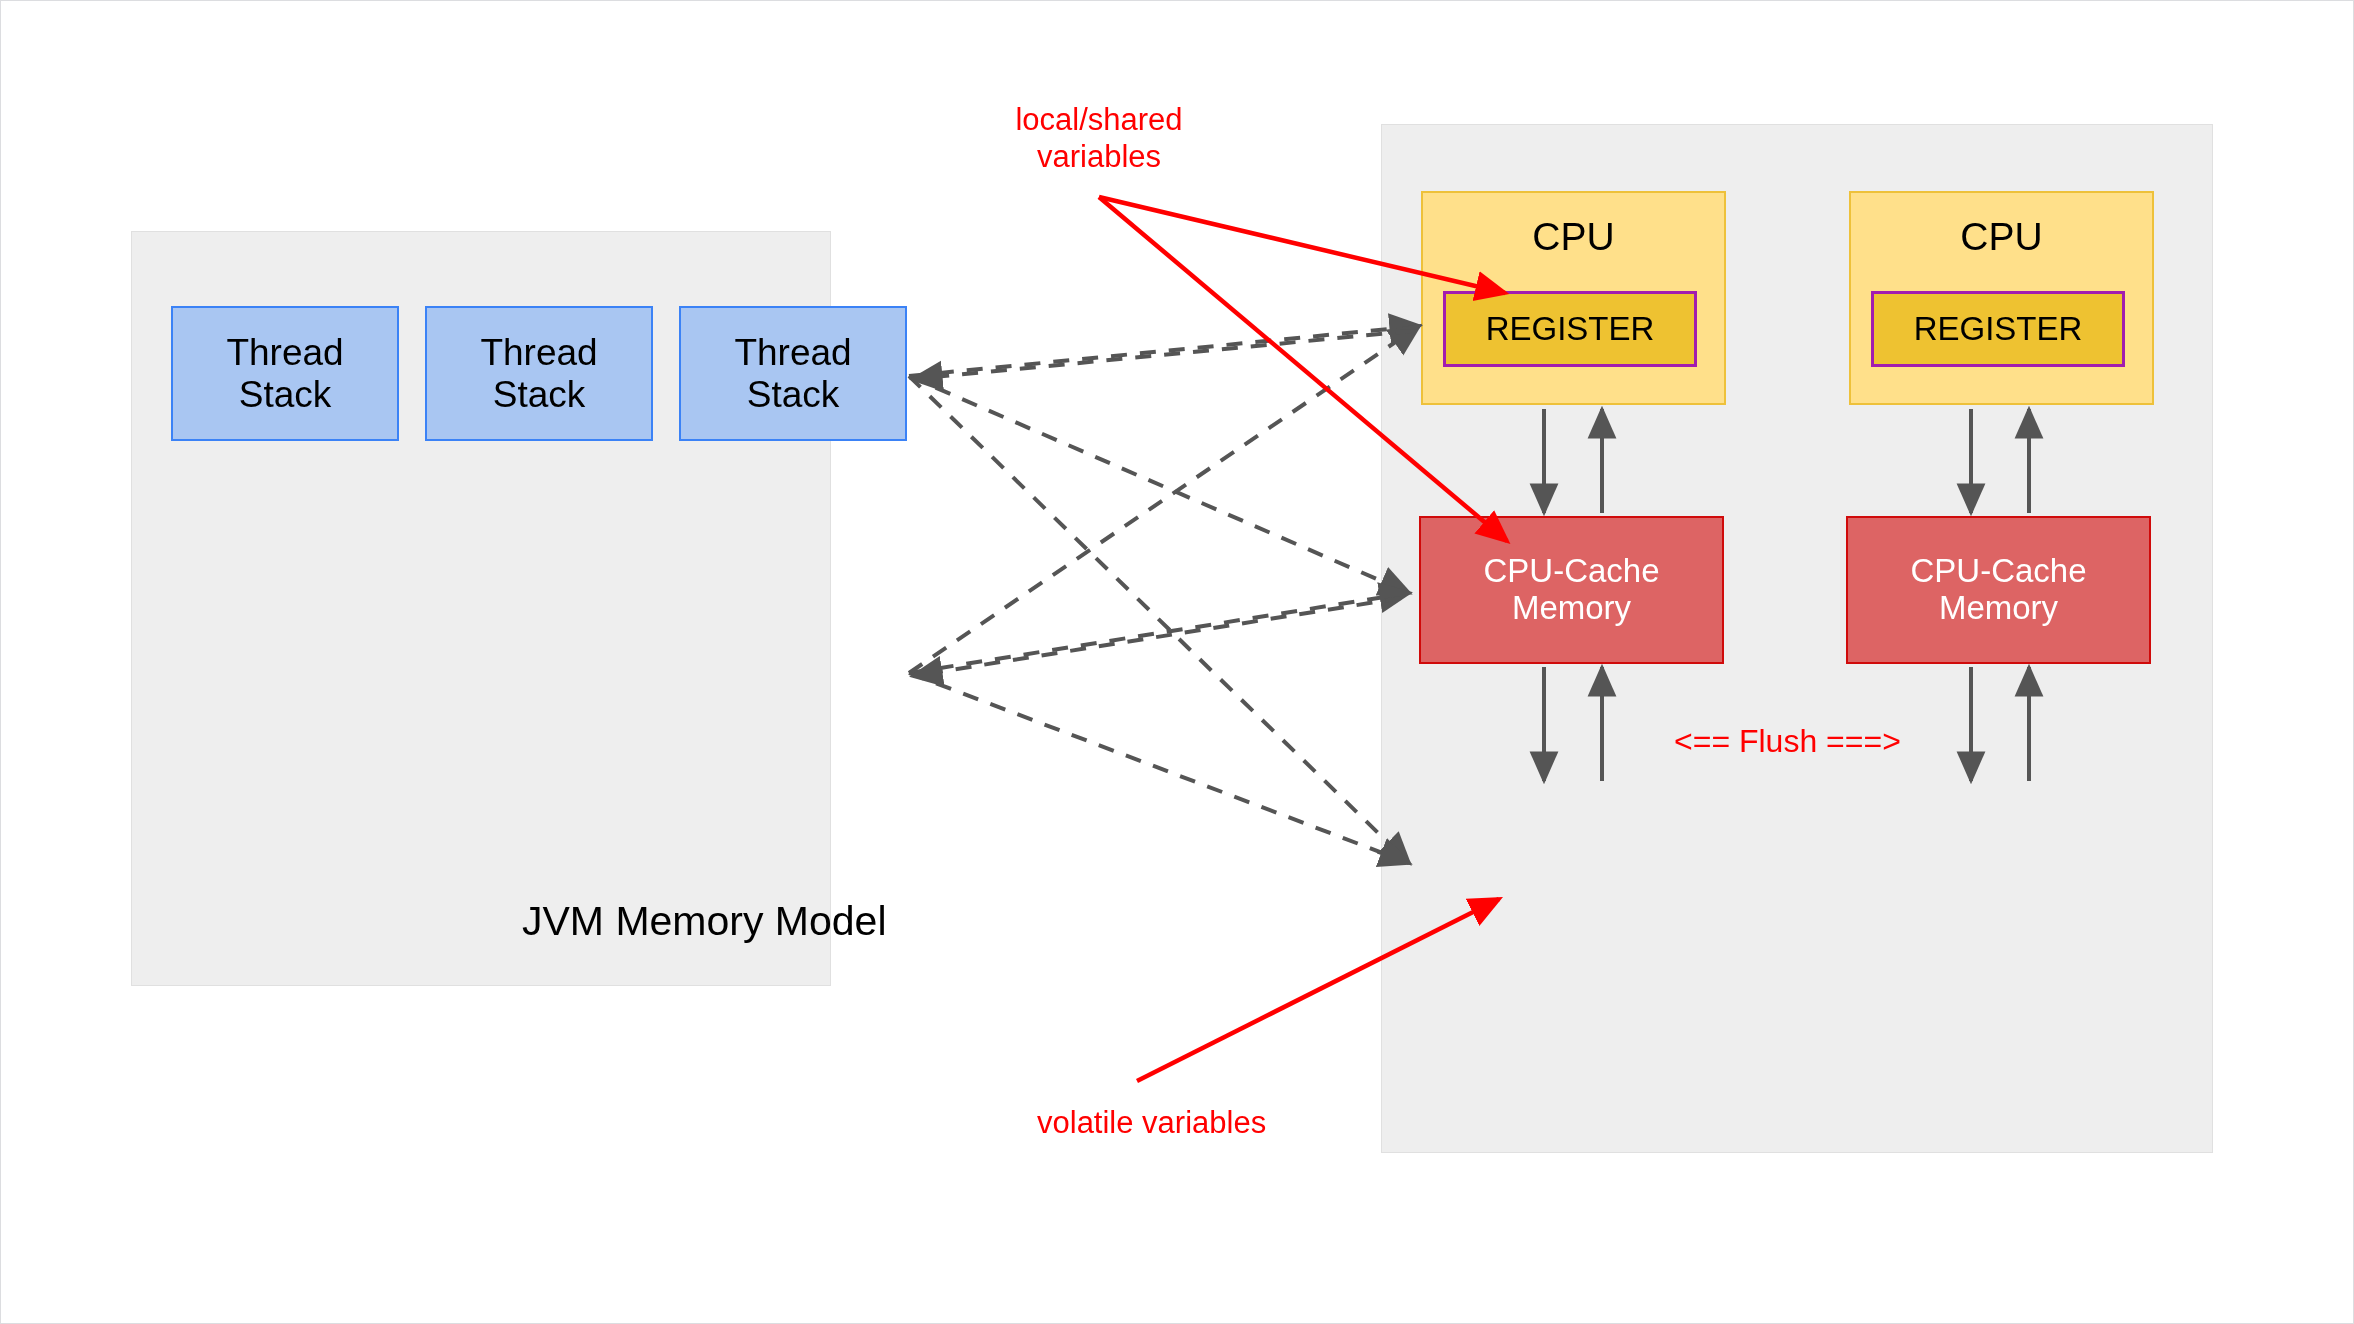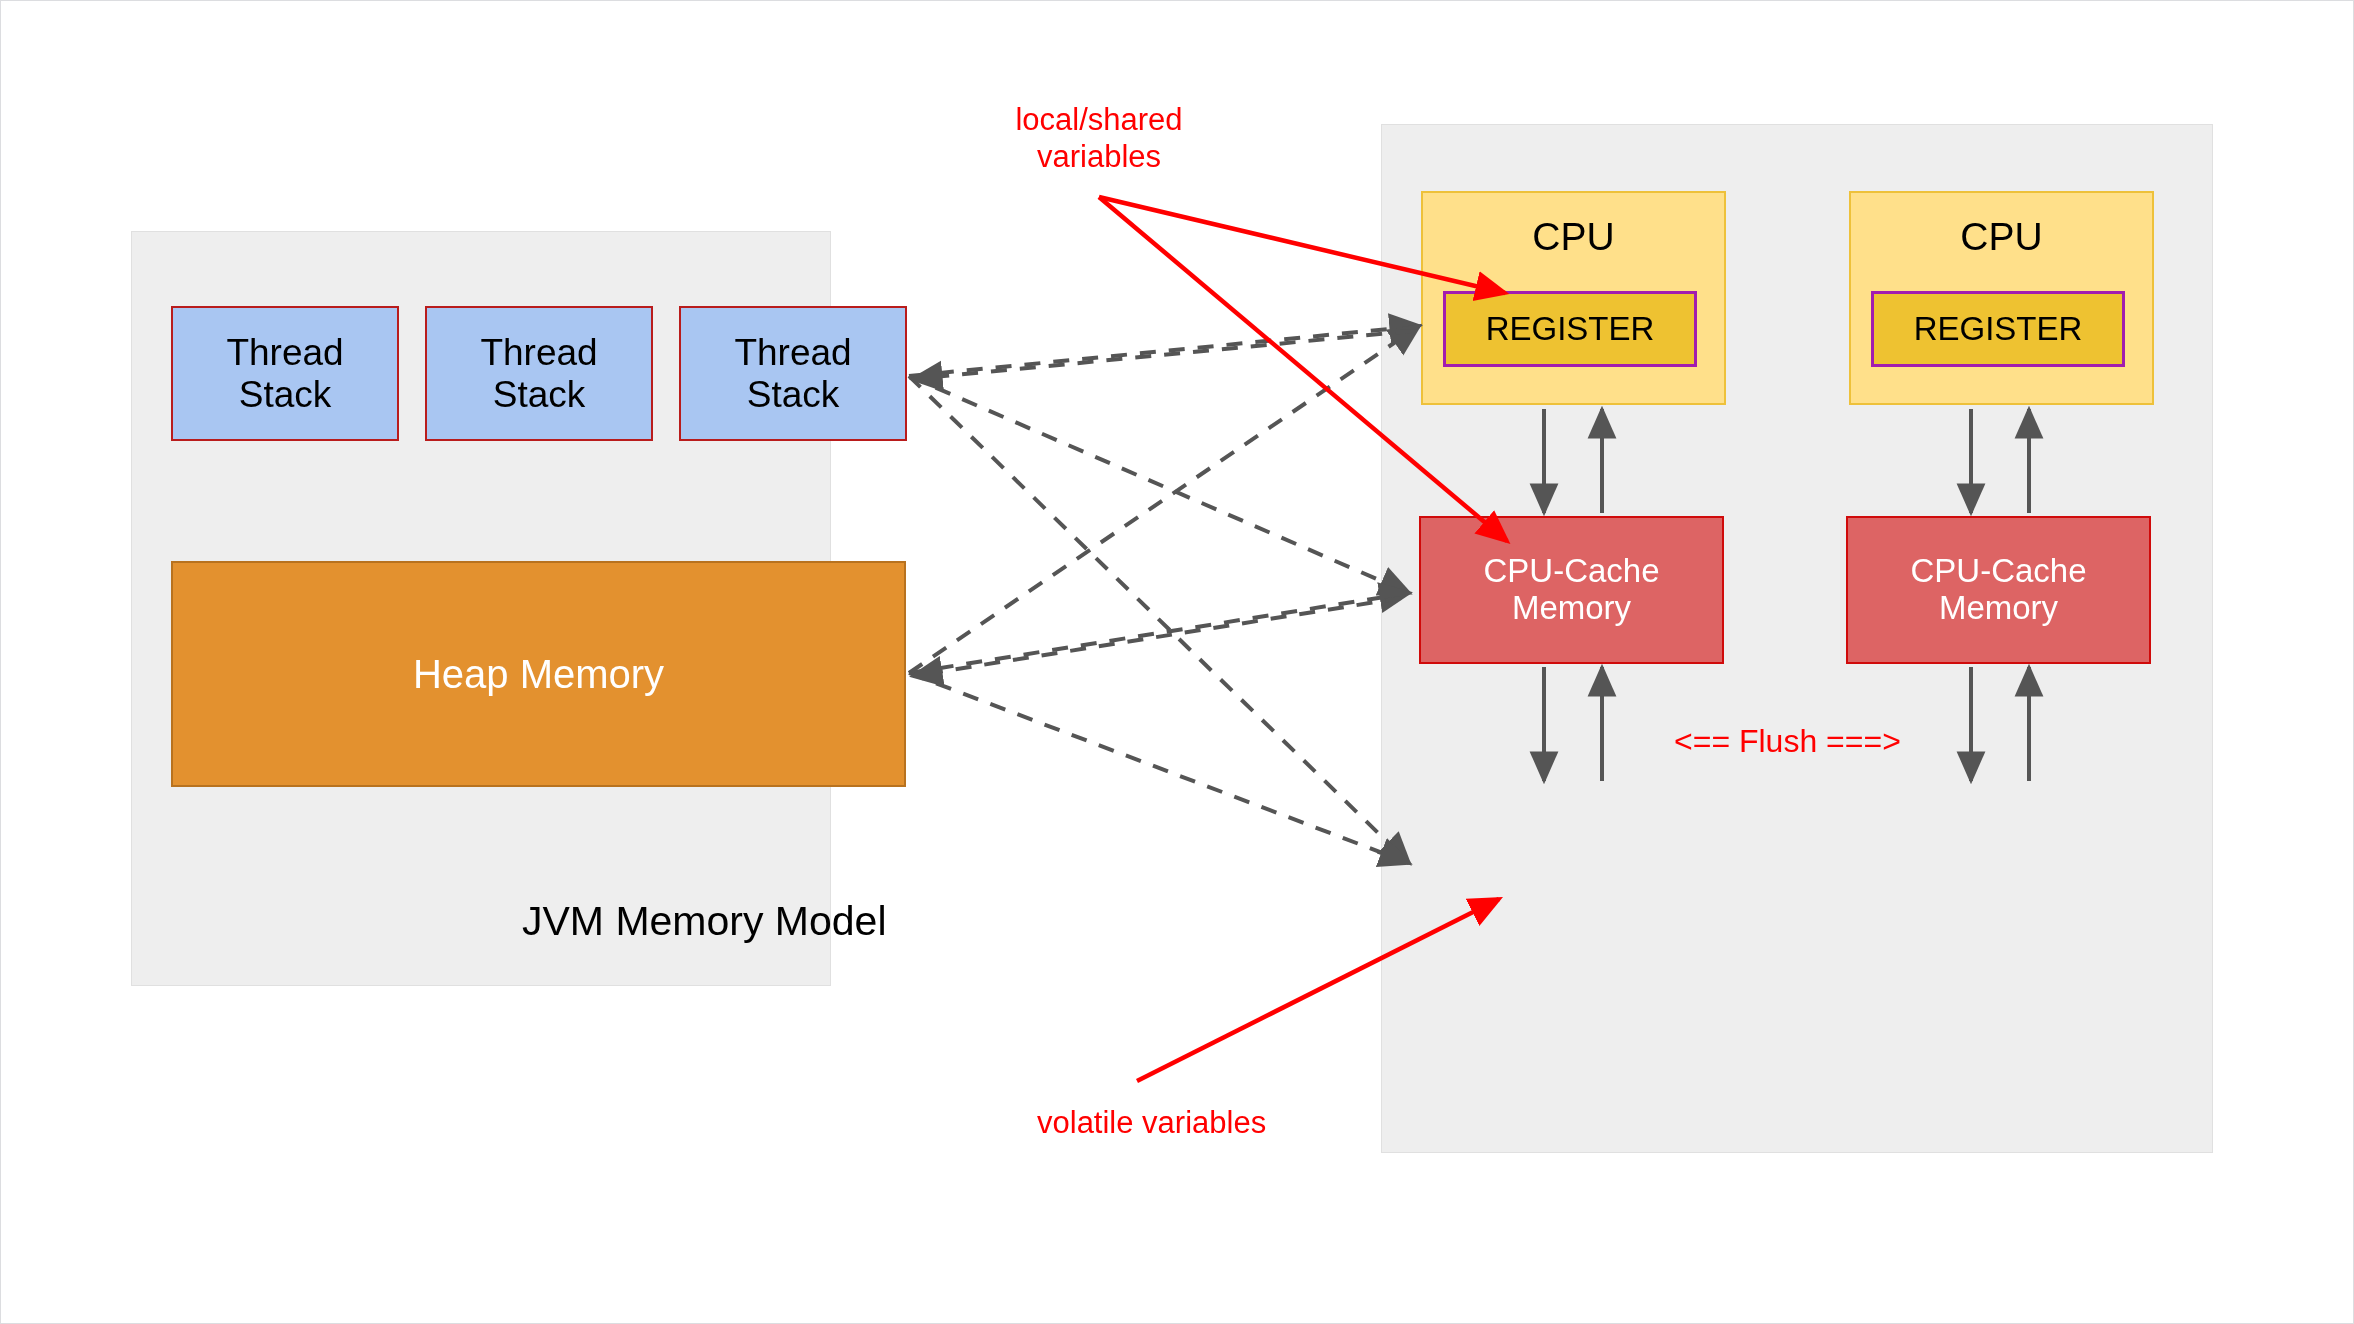--- a/index.html
+++ b/index.html
@@ -43,21 +43,21 @@
     position: absolute;
     box-sizing: border-box;
     display: flex;
     align-items: center;
     justify-content: center;
     text-align: center;
     line-height: 1.12;
   }
   .thread-stack {
     background: #a9c6f2;
-    border: 2px solid #b91c1c;
+    border: 2px solid #3b82f6;
     color: #000000;
     font-size: 37px;
   }
   .heap {
     background: #e3912f;
     border: 2px solid #b8721f;
     color: #ffffff;
     font-size: 40px;
   }
   .cpu {
@@ -115,21 +115,20 @@
 
   <div class="node thread-stack" style="left: 170px; top: 305px; width: 228px; height: 135px; white-space: pre-line;">Thread
 Stack</div>
 
   <div class="node thread-stack" style="left: 424px; top: 305px; width: 228px; height: 135px; white-space: pre-line;">Thread
 Stack</div>
 
   <div class="node thread-stack" style="left: 678px; top: 305px; width: 228px; height: 135px; white-space: pre-line;">Thread
 Stack</div>
 
-  <div class="node heap" style="left:170px; top:560px; width:735px; height:226px;">Heap Memory</div>
 
   <div class="panel-title" style="left:521px; top:900px;">JVM Memory Model</div>
 
   <div class="panel" style="left:1380px; top:123px; width:832px; height:1029px;"></div>
 
   <div class="node cpu" style="left:1420px; top:190px; width:305px; height:214px;">CPU</div>
   <div class="register" style="left:1442px; top:290px; width:254px; height:76px;">REGISTER</div>
 
   <div class="node cpu" style="left:1848px; top:190px; width:305px; height:214px;">CPU</div>
   <div class="register" style="left:1870px; top:290px; width:254px; height:76px;">REGISTER</div>

